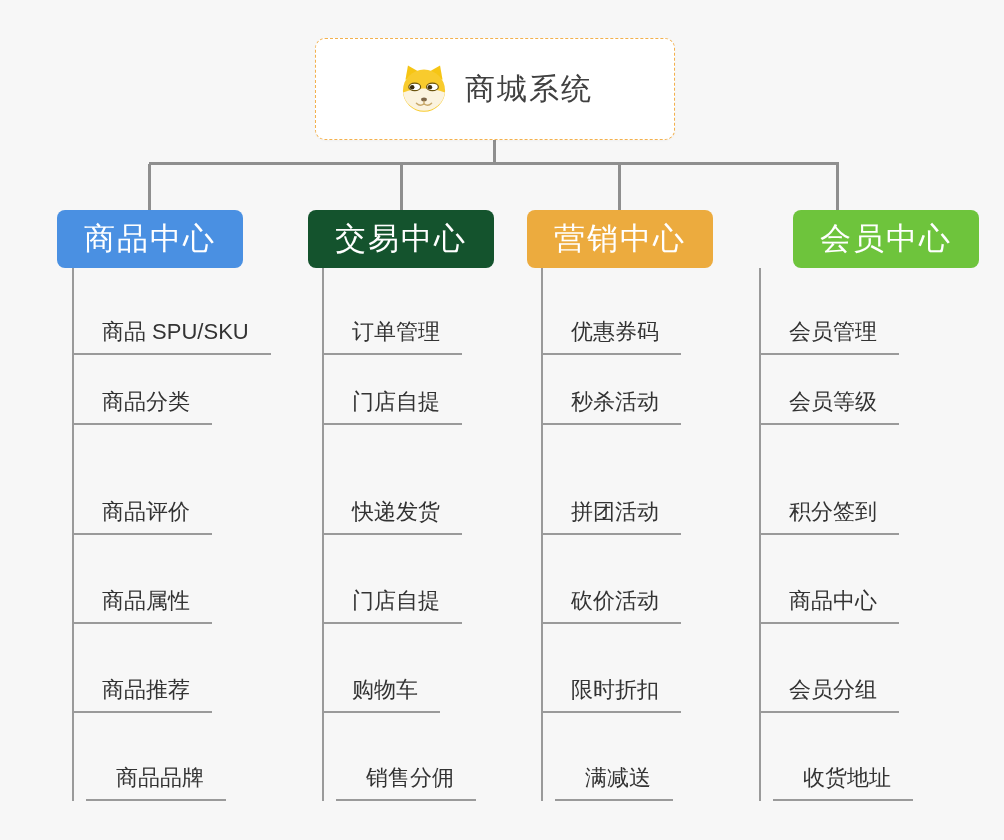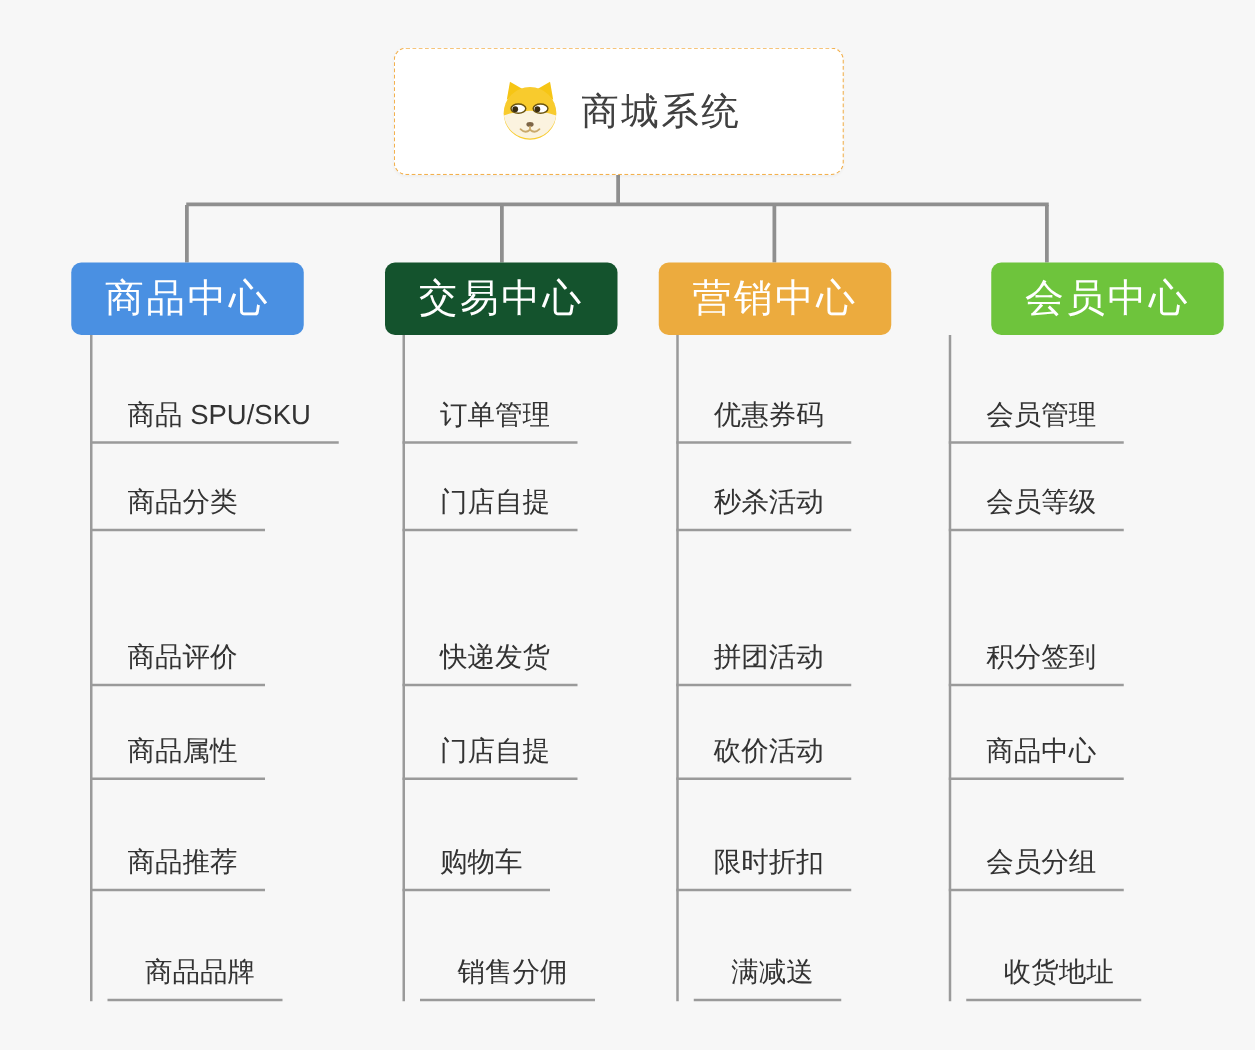--- a/index.html
+++ b/index.html
@@ -30,21 +30,21 @@
   .b3 { left:745px; background:#6ec43c;margin-left:48px; }
 
   
   .spine { position:absolute; top:268px; width:2px; height:533px; background:#9a9a9a; }
   .sp0 { left:72px; } .sp1 { left:322px; } .sp2 { left:541px; } .sp3 { left:759px; }
 
   
   .leaf { position:absolute; font-size:22px; line-height:26px; color:#333333;
           padding:0 22px 8px 30px; border-bottom:2px solid #9a9a9a; white-space:nowrap; }
   .c0 { left:72px;text-align:center; } .c1 { left:322px; } .c2 { left:541px; } .c3 { left:759px; }
-  .r0 { top:319px; } .r1 { top:389px; } .r2 { top:513px; }
+  .r0 { top:319px; } .r1 { top:389px; } .r2 { top:499px; }
   .r3 { top:588px; } .r4 { top:677px; } .r5 { top:765px;margin-left:14px; }
 </style>
 </head>
 <body>
 
 <div class="canvas">
 
   <div class="conn root-stem"></div>
   <div class="conn bus"></div>
   <div class="conn drop d0"></div>

